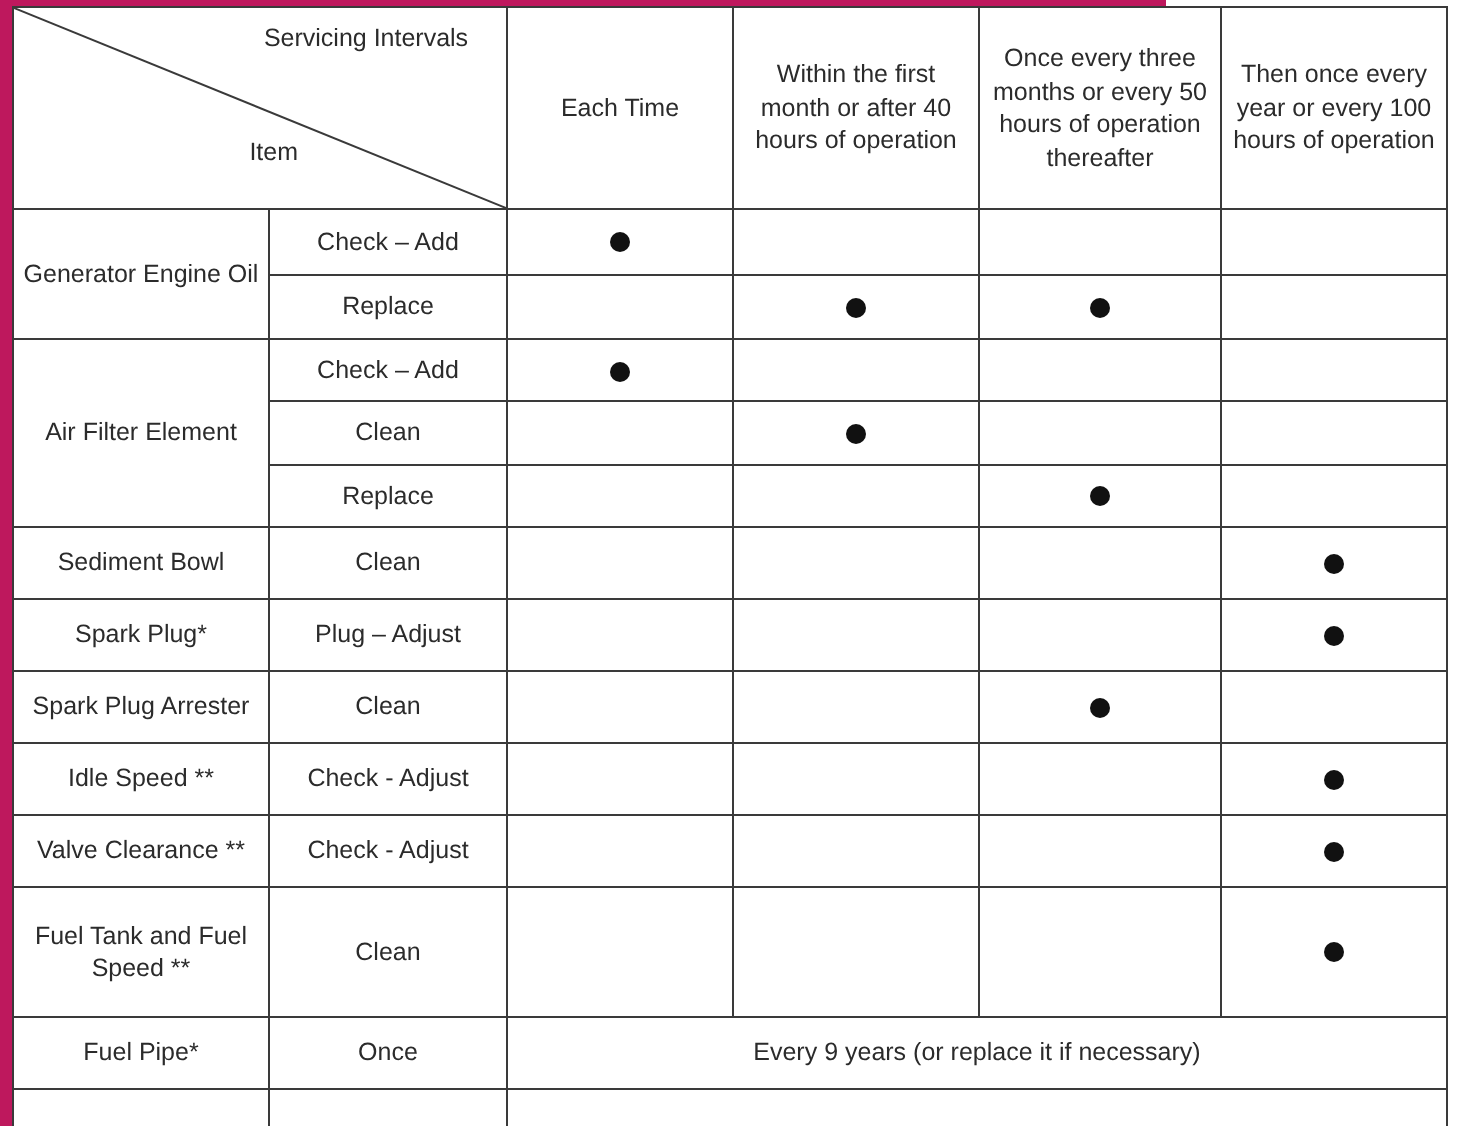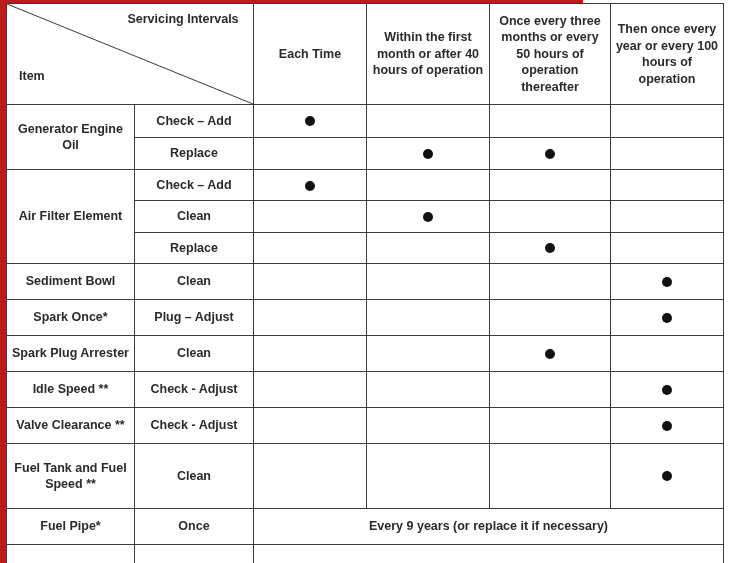--- a/index.html
+++ b/index.html
@@ -12,22 +12,21 @@
     height: 563px;
     font-family: "Liberation Sans", sans-serif;
     color: #2b2b2b;
     overflow: hidden;
   }
 
   .sheet {
     position: relative;
     width: 583px;
     height: 563px;
-    background: #b91c1c;
-    font-weight: bold;
+    background: #be185d;
   }
 
   table.schedule {
     position: absolute;
     left: 6px;
     top: 3px;
     width: 717px;
     border-collapse: collapse;
     table-layout: fixed;
     background: #ffffff;
@@ -79,21 +78,21 @@
     width: 120px;
     text-align: center;
     line-height: 1.34;
     font-size: 12.5px;
   }
   td.corner .lbl-item {
     position: absolute;
     left: 12px;
     bottom: 20px;
     width: 130px;
-    text-align: left;
+    text-align: right;
     font-size: 12.5px;
   }
 
   
   td.item {
     height: 29px;
   }
   td.action { }
   td.mark { }
   td.merged-note {
@@ -184,21 +183,21 @@
       <tr>
         <td class="item">Sediment Bowl</td>
         <td class="action">Clean</td>
         <td class="mark"></td>
         <td class="mark"></td>
         <td class="mark"></td>
         <td class="mark"><span class="dot"></span></td>
       </tr>
 
       <tr>
-        <td class="item">Spark Once*</td>
+        <td class="item">Spark Plug*</td>
         <td class="action">Plug – Adjust</td>
         <td class="mark"></td>
         <td class="mark"></td>
         <td class="mark"></td>
         <td class="mark"><span class="dot"></span></td>
       </tr>
 
       <tr>
         <td class="item">Spark Plug Arrester</td>
         <td class="action">Clean</td>

